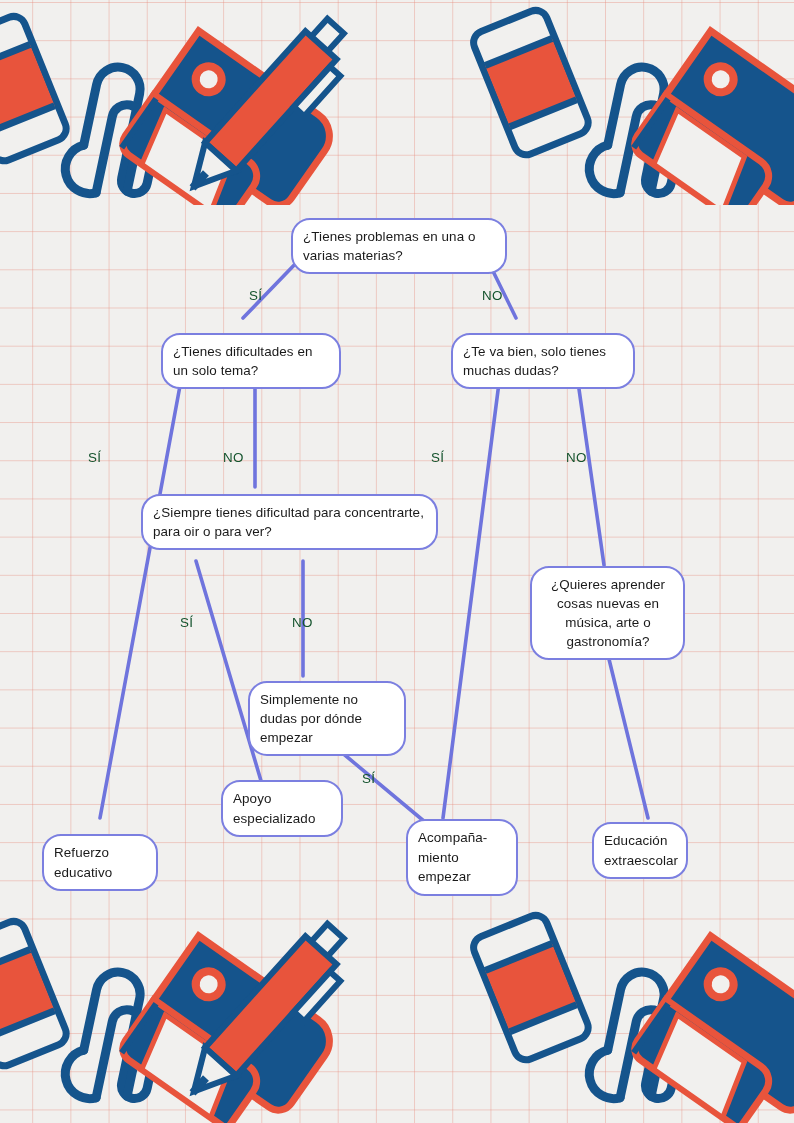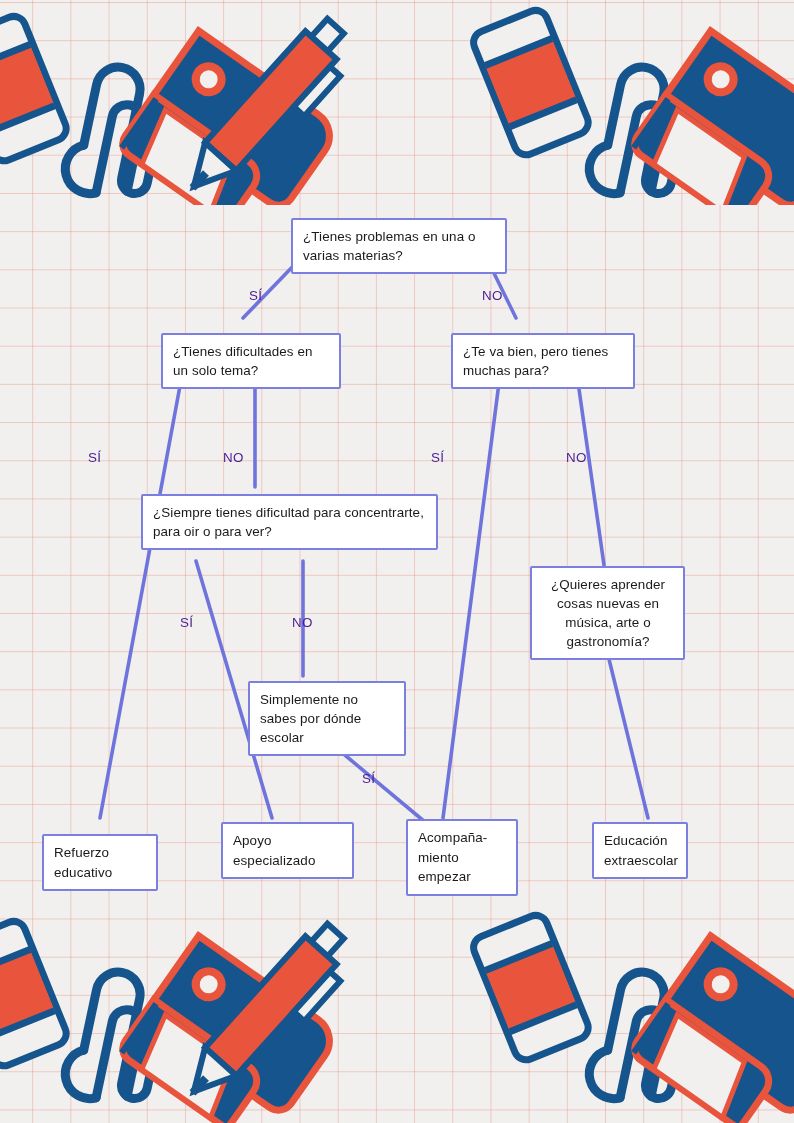--- a/index.html
+++ b/index.html
@@ -27,33 +27,33 @@
   .deco svg{ display:block; }
 
   
   #chart{ position:absolute; inset:0; }
   #edges{ position:absolute; inset:0; width:794px; height:1123px; }
 
   .node{
     position:absolute;
     background:#ffffff;
     border:2.6px solid #7b7fe0;
-    border-radius:2px;
+    border-radius:19px;
     color:#1a1a1a;
     font-size:13.4px;
     line-height:19px;
     padding:7px 9px 7px 10px;
     letter-spacing:.1px;
   }
   .node.res{ line-height:19.5px; }
 
   .elabel{
     position:absolute;
     font-size:13.4px;
-    color:#4c1d95;
+    color:#14532d;
     letter-spacing:.3px;
     white-space:nowrap;
   }
 </style>
 </head>
 <body>
 
 <div id="page"></div>
 
 <div class="deco top">
@@ -192,31 +192,31 @@
       <path d="M303 561 L303 676"></path>
       <path d="M340 751 L425 822"></path>
       <path d="M607 651 L648 818"></path>
     </g>
   </svg>
 
   <div class="node" style="left:291px; top:218px; width:216px;">¿Tienes problemas en una o varias materias?</div>
 
   <div class="node" style="left:161px; top:333px; width:180px;">¿Tienes dificultades en un solo tema?</div>
 
-  <div class="node" style="left:451px; top:333px; width:184px;">¿Te va bien, pero tienes muchas para?</div>
+  <div class="node" style="left:451px; top:333px; width:184px;">¿Te va bien, solo tienes muchas dudas?</div>
 
   <div class="node" style="left:141px; top:494px; width:297px;">¿Siempre tienes dificultad para concentrarte, para oir o para ver?</div>
 
   <div class="node" style="left:530px; top:566px; width:155px;text-align:center;">¿Quieres aprender cosas nuevas en música, arte o gastronomía?</div>
 
-  <div class="node" style="left:248px; top:681px; width:158px;">Simplemente no sabes por dónde escolar</div>
+  <div class="node" style="left:248px; top:681px; width:158px;">Simplemente no dudas por dónde empezar</div>
 
   <div class="node res" style="left:42px; top:822px; width:116px;margin-top:12px;">Refuerzo educativo</div>
 
-  <div class="node res" style="left:221px; top:822px; width:133px;">Apoyo especializado</div>
+  <div class="node res" style="left:221px; top:780px; width:122px;">Apoyo especializado</div>
 
   <div class="node res" style="left:406px; top:819px; width:112px;">Acompaña-miento empezar</div>
 
   <div class="node res" style="left:592px; top:822px; width:96px;">Educación extraescolar</div>
 
   <span class="elabel" style="left:249px; top:288px;">SÍ</span>
 
   <span class="elabel" style="left:482px; top:288px;">NO</span>
 
   <span class="elabel" style="left:88px; top:450px;">SÍ</span>

